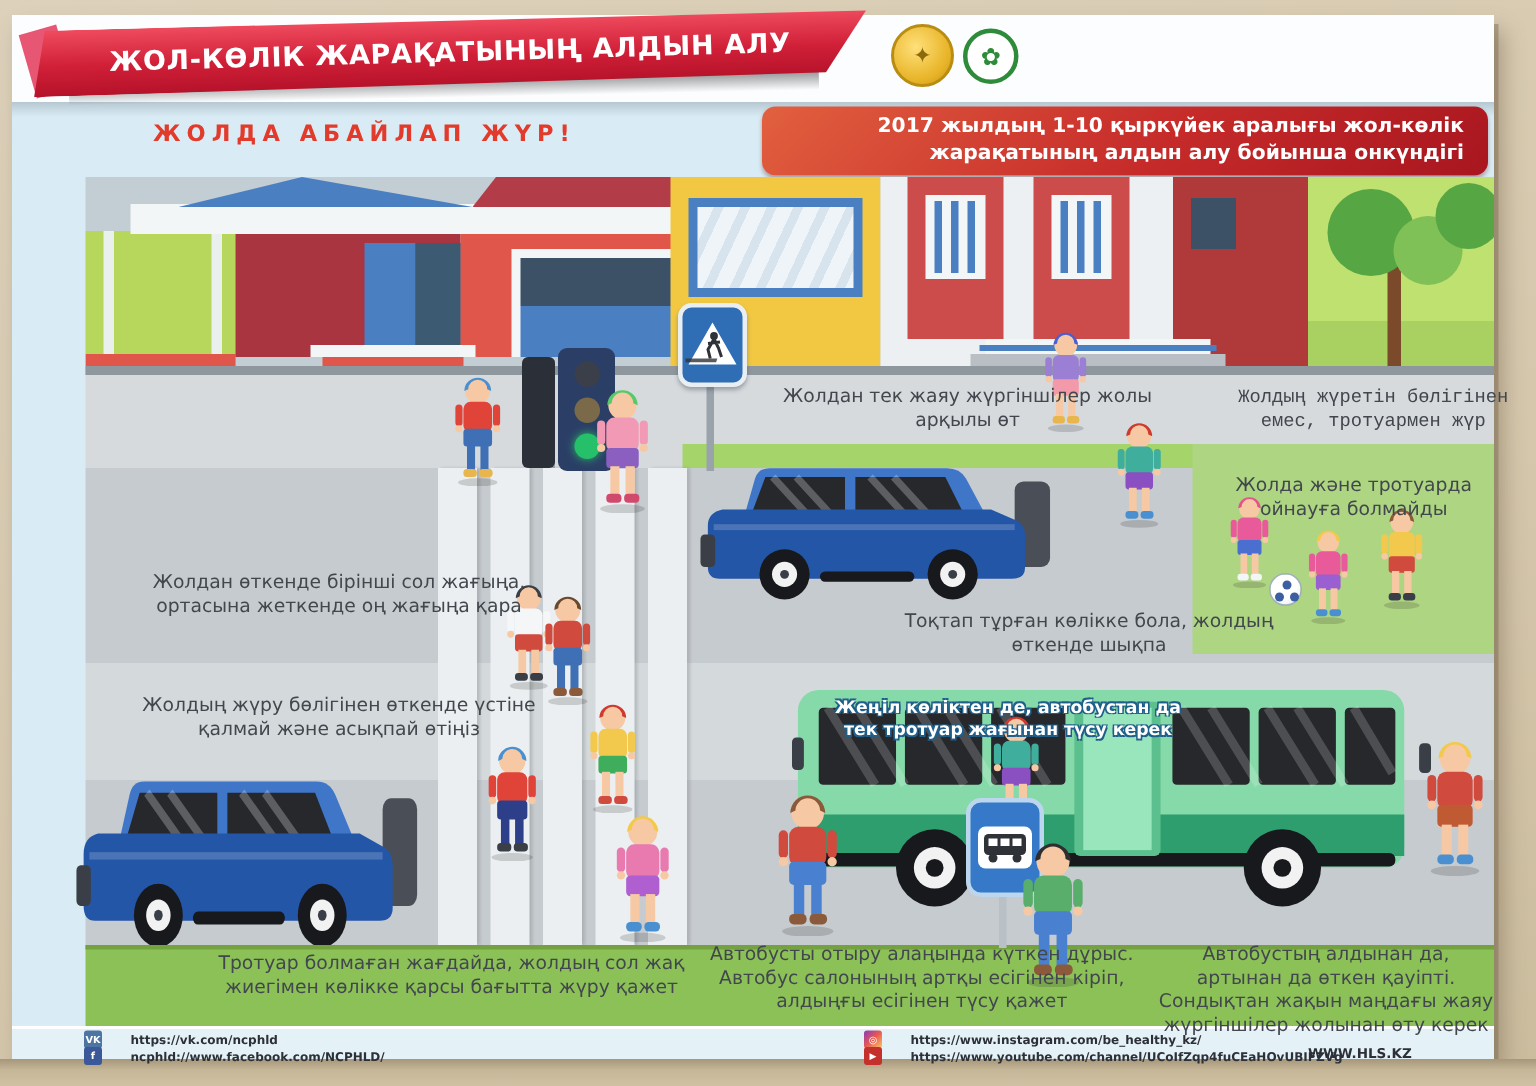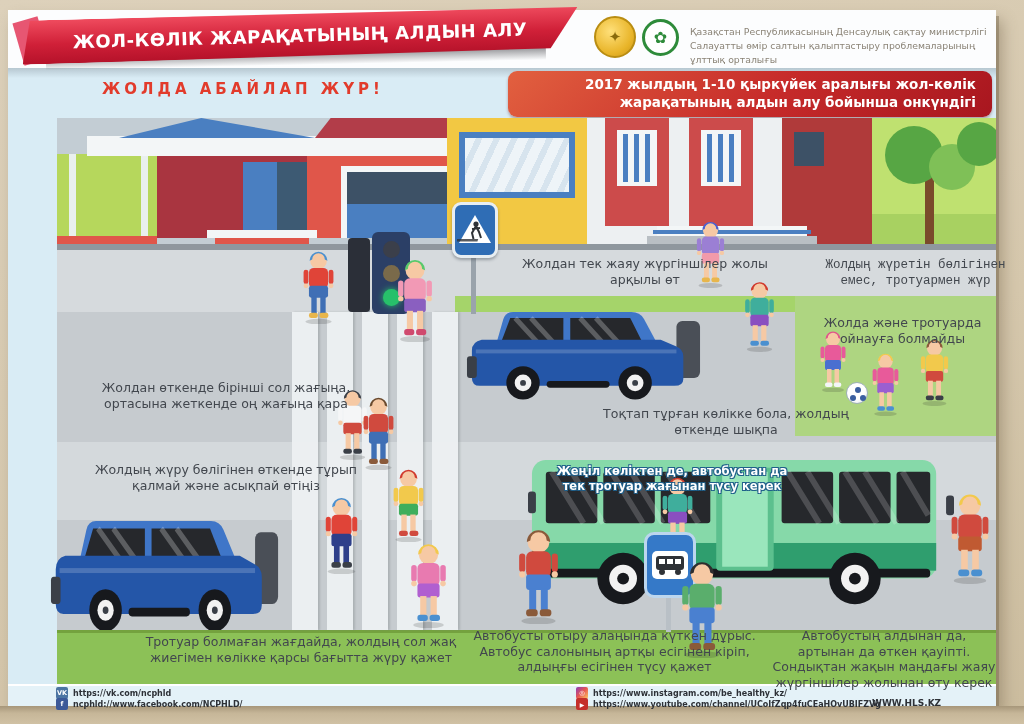--- a/index.html
+++ b/index.html
@@ -70,21 +70,21 @@
     background:radial-gradient(circle at 35% 30%,#ffffff 55%,#dfe6ea);border:1px solid #9fb0ba;}
   .ball i{position:absolute;width:6px;height:6px;border-radius:50%;background:#3b5fa0;}
 
   
   .tip{position:absolute;z-index:40;font-size:12.5px;line-height:1.25;color:#42474e;text-align:center;}
   .bus-tip{position:absolute;z-index:40;font-size:11.5px;line-height:1.3;color:#fff;font-weight:bold;text-align:center;
     text-shadow:1px 1px 0 #1f5f8a,-1px 1px 0 #1f5f8a,1px -1px 0 #1f5f8a,-1px -1px 0 #1f5f8a;}
 
   
   .footer-strip{left:8px;top:684px;width:988px;height:22px;background:#e4f2f8;border-top:2px solid #fff;z-index:4;}
-  .flink{position:absolute;z-index:5;display:flex;align-items:center;gap:5px;font-size:8px;font-weight:bold;color:#2d3137;white-space:nowrap;}
+  .flink{position:absolute;z-index:5;display:flex;align-items:center;gap:19px;font-size:8px;font-weight:bold;color:#2d3137;white-space:nowrap;}
   .ficon{width:12px;height:12px;border-radius:2px;color:#fff;font-size:6.5px;font-weight:bold;
     display:flex;align-items:center;justify-content:center;flex:0 0 12px;}
   .ficon.vk{background:#4c75a3;} .ficon.fb{background:#3b5998;}
   .ficon.ig{background:linear-gradient(135deg,#8a3ab9,#e95950,#fccc63);}
   .ficon.yt{background:#c4302b;font-size:6px;}
   .site{position:absolute;z-index:5;font-size:9px;font-weight:bold;color:#2d3137;}
 
   .bottom-band{left:0;top:706px;width:1024px;height:18px;z-index:0;
     background:linear-gradient(180deg,#a6967a 0%,#c6b698 40%,#d0c1a4 100%);}
   .kid{position:absolute;z-index:30;}
@@ -102,24 +102,20 @@
   <div class="abs ribbon">
     <div class="ribbon-fold"></div>
     <div class="ribbon-under"></div>
     <div class="ribbon-main">
       <span class="ribbon-text">ЖОЛ-КӨЛІК ЖАРАҚАТЫНЫҢ АЛДЫН АЛУ</span>
     </div>
   </div>
 
   <div class="abs logo-gold">✦</div>
   <div class="abs logo-green">✿</div>
-  <div class="abs ministry">
-    <div>Қазақстан Республикасының Денсаулық сақтау министрлігі</div>
-    <div>Салауатты өмір салтын қалыптастыру проблемаларының ұлттық орталығы</div>
-  </div>
 
   <div class="abs warning-title">ЖОЛДА АБАЙЛАП ЖҮР!</div>
   <div class="abs decade-banner">2017 жылдың 1-10 қыркүйек аралығы жол-көлік жарақатының алдын алу бойынша онкүндігі</div>
 
   <div class="abs buildings" id="buildings">
       <div style="position: absolute; left: 0px; top: 36px; width: 100px; height: 96px; background: rgb(182, 215, 92);"></div>
       <div style="position: absolute; left: 12px; top: 36px; width: 7px; height: 96px; background: rgb(233, 240, 238);"></div>
       <div style="position: absolute; left: 84px; top: 36px; width: 7px; height: 96px; background: rgb(233, 240, 238);"></div>
       <div style="position: absolute; left: 0px; top: 118px; width: 100px; height: 14px; background: rgb(224, 86, 74);"></div>
       <div style="position: absolute; left: 30px; top: 18px; width: 400px; height: 20px; background: rgb(243, 246, 247);"></div>
@@ -269,21 +265,21 @@
       <circle cx="330" cy="124" r="26" fill="#17191d"></circle>
         <circle cx="330" cy="124" r="14" fill="#f2f2f2"></circle>
         <circle cx="330" cy="124" r="6" fill="#17191d"></circle>
     </svg>
   </div>
 
   <div class="tip" style="left:500px;top:256px;width:290px;">Жолдан тек жаяу жүргіншілер жолы арқылы өт</div>
   <div class="tip" style="left:813px;top:258px;width:205px;font-family:Liberation Mono, monospace;">Жолдың жүретін бөлігінен емес, тротуармен жүр</div>
   <div class="tip" style="left:810px;top:315px;width:185px;">Жолда және тротуарда ойнауға болмайды</div>
   <div class="tip" style="left:100px;top:380px;width:252px;">Жолдан өткенде бірінші сол жағыңа, ортасына жеткенде оң жағыңа қара</div>
-  <div class="tip" style="left:92px;top:462px;width:268px;">Жолдың жүру бөлігінен өткенде тұрып қалмай және асықпай өтіңіз</div>
+  <div class="tip" style="left:92px;top:462px;width:268px;">Жолдың жүру бөлігінен өткенде үстіне қалмай және асықпай өтіңіз</div>
   <div class="tip" style="left:592px;top:406px;width:268px;">Тоқтап тұрған көлікке бола, жолдың өткенде шықпа</div>
   <div class="bus-tip" style="left:552px;top:464px;width:240px;">Жеңіл көліктен де, автобустан да тек тротуар жағынан түсу керек</div>
   <div class="tip" style="left:140px;top:634px;width:322px;">Тротуар болмаған жағдайда, жолдың сол жақ жиегімен көлікке қарсы бағытта жүру қажет</div>
   <div class="tip" style="left:772px;top:628px;width:224px;">Автобустың алдынан да, артынан да өткен қауіпті. Сондықтан жақын маңдағы жаяу жүргіншілер жолынан өту керек</div>
   <div class="tip" style="left:462px;top:628px;width:305px;">Автобусты отыру алаңында күткен дұрыс. Автобус салонының артқы есігінен кіріп, алдыңғы есігінен түсу қажет</div>
 
   <div class="abs footer-strip"></div>
   <div class="flink" style="left:56px;top:687px;">
     <span class="ficon vk">VK</span>
     <span>https://vk.com/ncphld</span>

